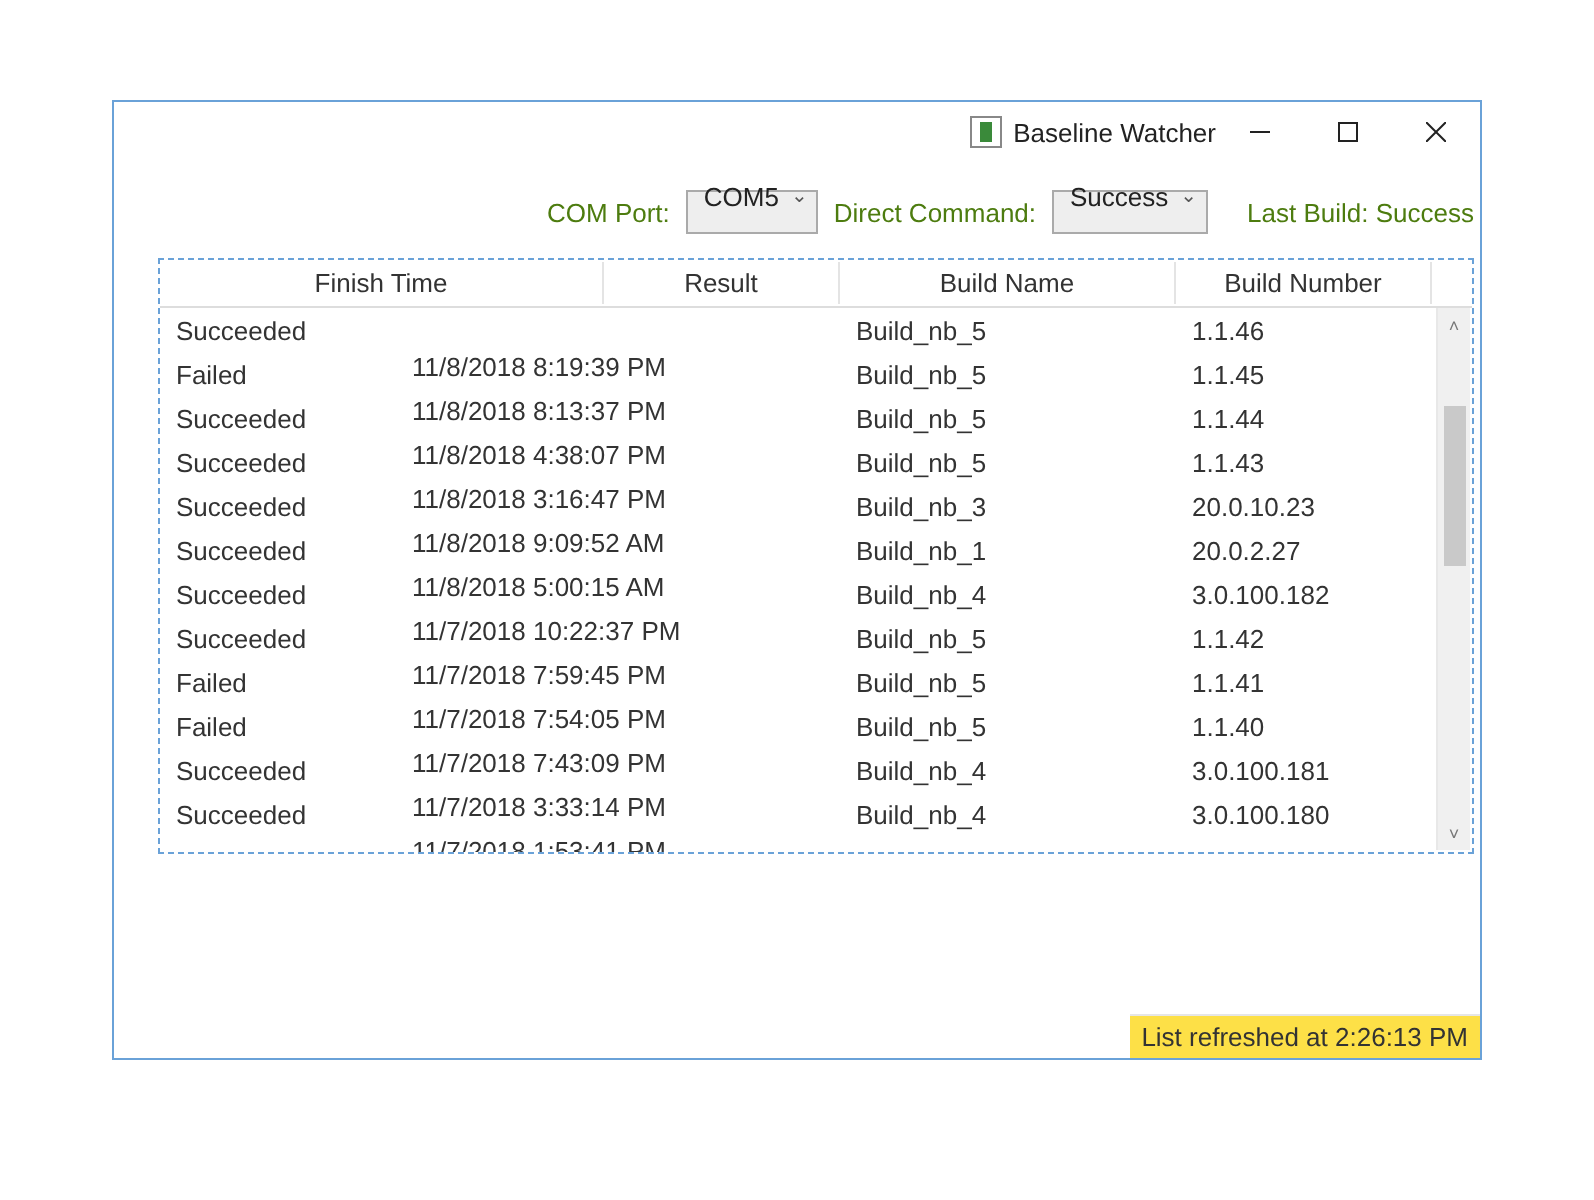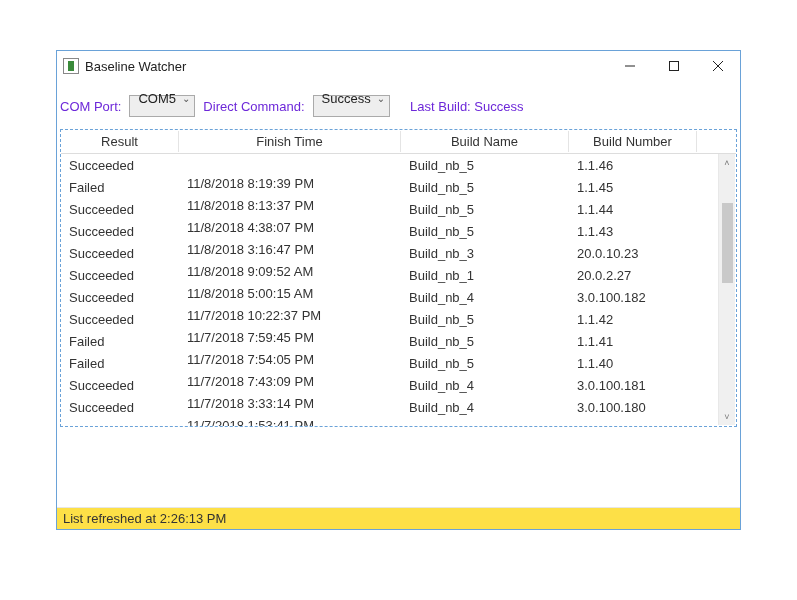--- a/index.html
+++ b/index.html
@@ -13,20 +13,21 @@
       padding: 50px 56px;
       position: relative;
     }
     .window {
       width: 685px;
       height: 480px;
       border: 1px solid #6aa2d8;
       background: #fff;
       display: flex;
       flex-direction: column;
+      align-items: flex-end;
     }
     .titlebar {
       height: 30px;
       display: flex;
       align-items: center;
       padding-left: 6px;
       border-bottom: none;
     }
     .titlebar-icon {
       width: 16px;
@@ -64,21 +65,21 @@
       cursor: default;
     }
     .win-btn svg { display: block; }
     .toolbar {
       display: flex;
       align-items: center;
       gap: 8px;
       padding: 14px 3px 12px 3px;
       font-size: 13px;
     }
-    .label { color: #6d28d9; }
+    .label { color: #4d7c0f; }
     .select {
       display: inline-flex;
       align-items: center;
       border: 1px solid #aaa;
       background: #eee;
       height: 22px;
       padding: 0 4px 16px 8px;
       font-size: 13px;
       color: #222;
       gap: 6px;
@@ -220,22 +221,22 @@
     <span class="label">Direct Command:</span>
     <span class="select">
       <span>Success</span>
       <span class="chev">⌄</span>
     </span>
     <span class="label lastbuild">Last Build: Success</span>
   </div>
 
   <div class="grid-wrap">
     <div class="grid-header">
+      <div class="col c-finish">Finish Time</div>
       <div class="col c-result">Result</div>
-      <div class="col c-finish">Finish Time</div>
       <div class="col c-name">Build Name</div>
       <div class="col c-num">Build Number</div>
       <div class="col c-scroll"></div>
     </div>
     <div class="grid-body" id="grid-body">
 
     <div class="row">
           <div class="cell c-result">Succeeded</div>
           <div class="cell c-finish">11/8/2018 8:19:39 PM</div>
           <div class="cell c-name">Build_nb_5</div>

